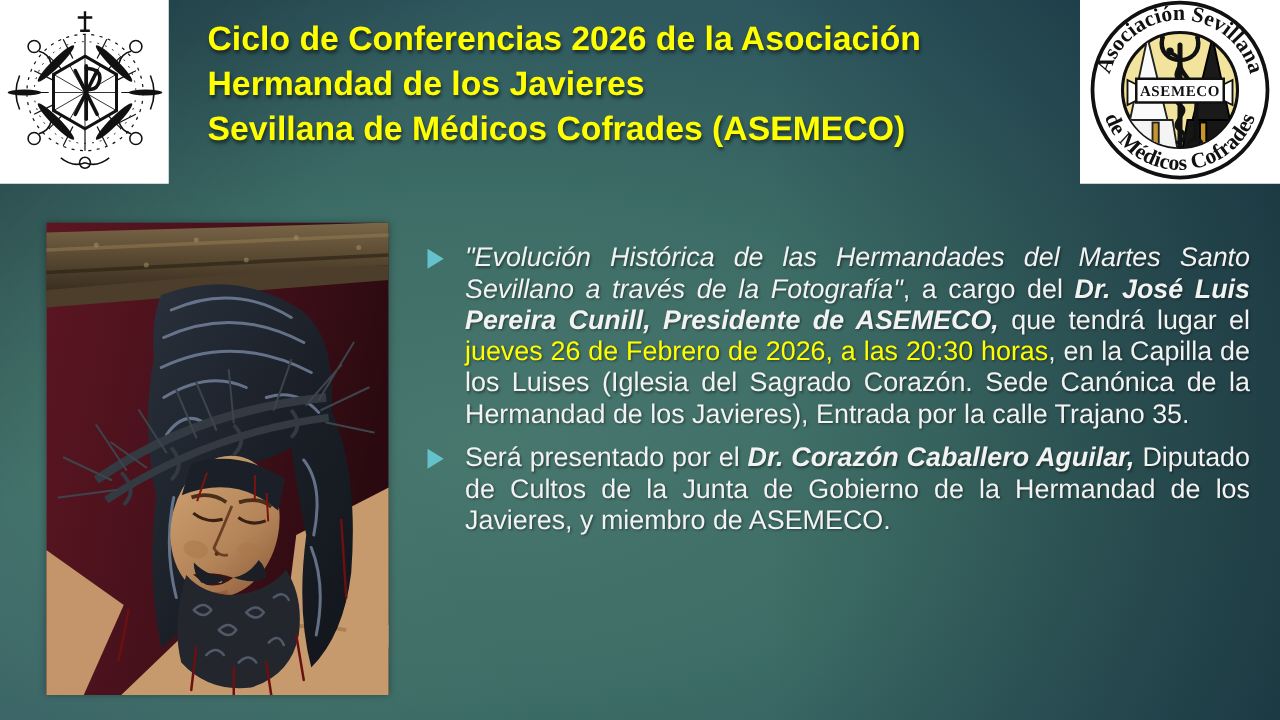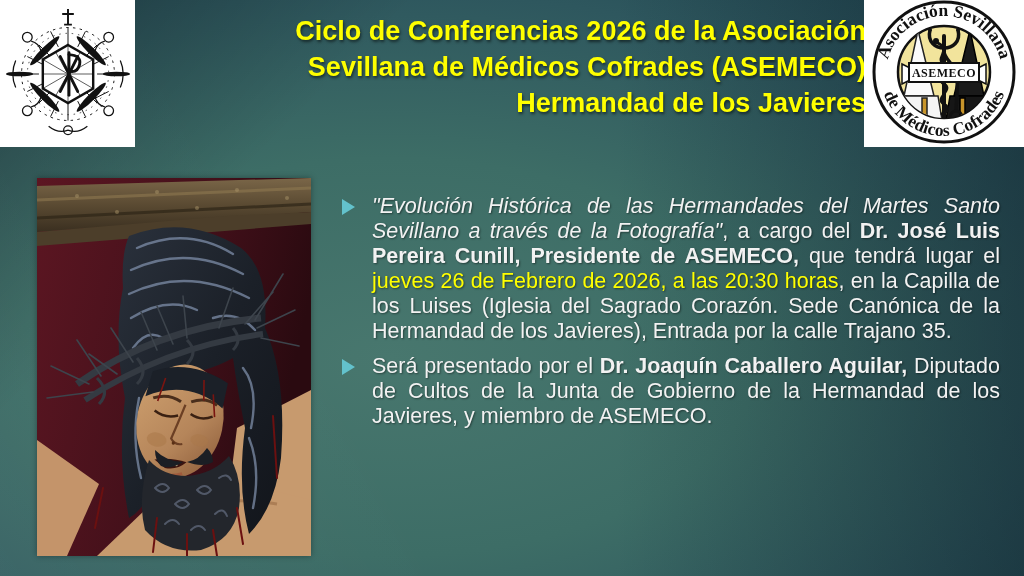--- a/index.html
+++ b/index.html
@@ -45,21 +45,21 @@
     position:relative;padding-left:32px;margin:0 0 10px 0;
     text-align:justify;
   }
   .bullets .marker{
     position:absolute;left:2px;top:5px;width:0;height:0;
     border-left:13px solid var(--bullet-marker,#63c2cc);
     border-top:8px solid transparent;
     border-bottom:8px solid transparent;
   }
   .seg-italic{font-style:italic;}
-  .seg-bold{font-weight:bold;}
+  .seg-bold{font-weight:bold;font-style:italic;}
   .seg-bold-yellow{font-weight:normal;color:var(--highlight-yellow,#ffff00);}
   .logo-arc{font-family:"Liberation Serif", serif;font-weight:bold;font-size:17.5px;fill:#111;}
   .logo-center{font-family:"Liberation Serif", serif;font-weight:bold;font-size:12px;fill:#111;letter-spacing:0.5px;}
 </style>
 </head>
 <body>
 
 <div class="slide">
 
   <div class="emblem-box">
@@ -112,24 +112,24 @@
         </g>
         <g stroke-width="3" stroke-linecap="round">
           <path d="M56 52L74 88M74 52L56 88"></path>
           <path d="M65 48v44"></path>
           <path d="M65 50q13 1 11 10t-11 7"></path>
         </g>
       </g>
     </svg>
   </div>
 
-  <h1 class="title" style="margin:0;text-align:right;">
+  <h1 class="title" style="margin:0;">
     <div>Ciclo de Conferencias 2026 de la Asociación</div>
+    <div>Hermandad de los Javieres</div>
     <div>Sevillana  de Médicos Cofrades (ASEMECO)</div>
-    <div>Hermandad de los Javieres</div>
   </h1>
 
   <div class="logo-box">
     <svg viewBox="0 0 160 147" width="160" height="147" aria-hidden="true">
       <defs>
         <path id="arcTop" d="M 22,74 A 58,58 0 0 1 138,74"></path>
         <path id="arcBot" d="M 16,72 A 64,64 0 0 0 144,72"></path>
         <clipPath id="innerClip">
             <circle cx="80" cy="72" r="46"></circle>
           </clipPath>
@@ -281,16 +281,16 @@
         <path d="M176 352 L180 378"></path>
         <path d="M200 330 L206 366"></path>
         <path d="M66 310 L58 350"></path>
         <path d="M236 238 L240 300"></path>
       </g>
     </svg>
   </figure>
 
   <ul class="bullets">
       <li><span class="marker"></span><span><span class="seg-italic">"Evolución Histórica de las Hermandades del Martes Santo Sevillano a través de la Fotografía"</span><span class="seg-normal">, a cargo del </span><span class="seg-bold">Dr. José Luis Pereira Cunill, Presidente de ASEMECO,</span><span class="seg-normal"> que tendrá lugar el </span><span class="seg-bold-yellow">jueves 26 de Febrero de 2026, a las 20:30 horas</span><span class="seg-normal">, en la Capilla de los Luises (Iglesia del Sagrado Corazón. Sede Canónica de la Hermandad de los Javieres), Entrada por la calle Trajano 35.</span></span></li>
-      <li><span class="marker"></span><span><span class="seg-normal">Será presentado por el </span><span class="seg-bold">Dr. Joaquín Caballero Aguilar,</span><span class="seg-normal"> Diputado de Cultos de la Junta de Gobierno de la Hermandad de los Javieres, y miembro de ASEMECO.</span></span></li>
+      <li><span class="marker"></span><span><span class="seg-normal">Será presentado por el </span><span class="seg-bold">Dr. Corazón Caballero Aguilar,</span><span class="seg-normal"> Diputado de Cultos de la Junta de Gobierno de la Hermandad de los Javieres, y miembro de ASEMECO.</span></span></li>
     </ul>
 
 </div>
 
 </body></html>

